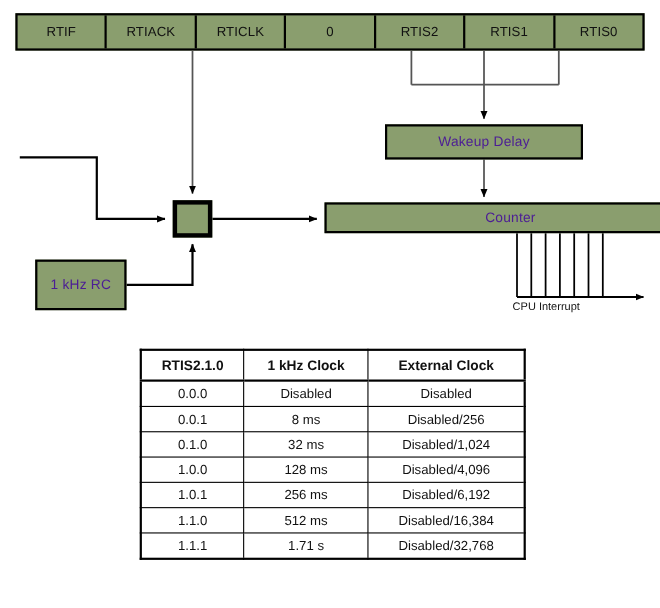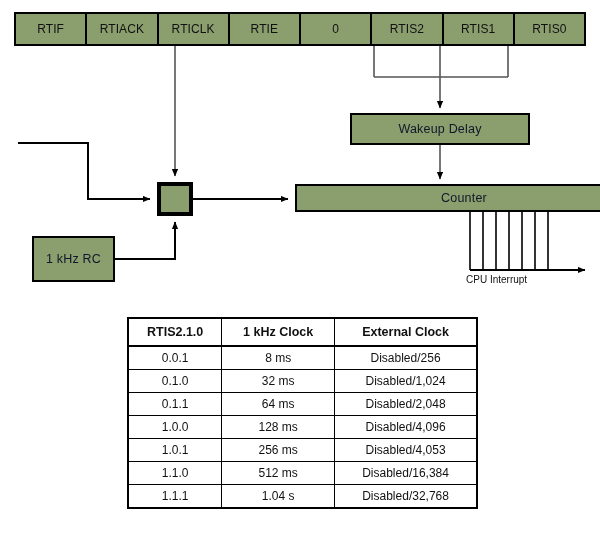--- a/index.html
+++ b/index.html
@@ -30,21 +30,21 @@
   }
   .green-box {
     position: absolute;
     background: #8a9e6e;
     border: 2.5px solid #000000;
     box-sizing: border-box;
     display: flex;
     align-items: center;
     justify-content: center;
     font-size: 12.5px;
-    color: #0f172a;
+    color: #4c1d95;
     letter-spacing: 0.2px;
   }
   
   #register-strip {
     position: absolute;
     left: 14px;
     top: 12px;
     width: 572px;
     height: 34px;
     border: 2.5px solid #000000;
@@ -123,21 +123,20 @@
 </style>
 </head>
 <body>
 
 <div id="diagram-root">
 
   <div id="register-strip">
     <div class="reg-cell">RTIF</div>
     <div class="reg-cell">RTIACK</div>
     <div class="reg-cell">RTICLK</div>
-    <div class="reg-cell">RTIE</div>
     <div class="reg-cell">0</div>
     <div class="reg-cell">RTIS2</div>
     <div class="reg-cell">RTIS1</div>
     <div class="reg-cell">RTIS0</div>
   </div>
 
   <svg id="wires" viewBox="0 0 600 553" xmlns="http://www.w3.org/2000/svg">
     <defs>
       <marker id="arrow" markerWidth="9" markerHeight="9" refX="7.2" refY="3.2" orient="auto" markerUnits="userSpaceOnUse">
         <path d="M0,0 L7.6,3.2 L0,6.4 Z" fill="#000000"></path>
@@ -202,50 +201,50 @@
     </colgroup>
     <thead>
       <tr>
         <th>RTIS2.1.0</th>
         <th>1 kHz Clock</th>
         <th>External Clock</th>
       </tr>
     </thead>
     <tbody>
       <tr>
+        <td>0.0.0</td>
+        <td>Disabled</td>
+        <td>Disabled</td>
+      </tr>
+      <tr>
         <td>0.0.1</td>
         <td>8 ms</td>
         <td>Disabled/256</td>
       </tr>
       <tr>
         <td>0.1.0</td>
         <td>32 ms</td>
         <td>Disabled/1,024</td>
       </tr>
       <tr>
-        <td>0.1.1</td>
-        <td>64 ms</td>
-        <td>Disabled/2,048</td>
-      </tr>
-      <tr>
         <td>1.0.0</td>
         <td>128 ms</td>
         <td>Disabled/4,096</td>
       </tr>
       <tr>
         <td>1.0.1</td>
         <td>256 ms</td>
-        <td>Disabled/4,053</td>
+        <td>Disabled/6,192</td>
       </tr>
       <tr>
         <td>1.1.0</td>
         <td>512 ms</td>
         <td>Disabled/16,384</td>
       </tr>
       <tr>
         <td>1.1.1</td>
-        <td>1.04 s</td>
+        <td>1.71 s</td>
         <td>Disabled/32,768</td>
       </tr>
     </tbody>
   </table>
 
 </div>
 
 </body></html>

